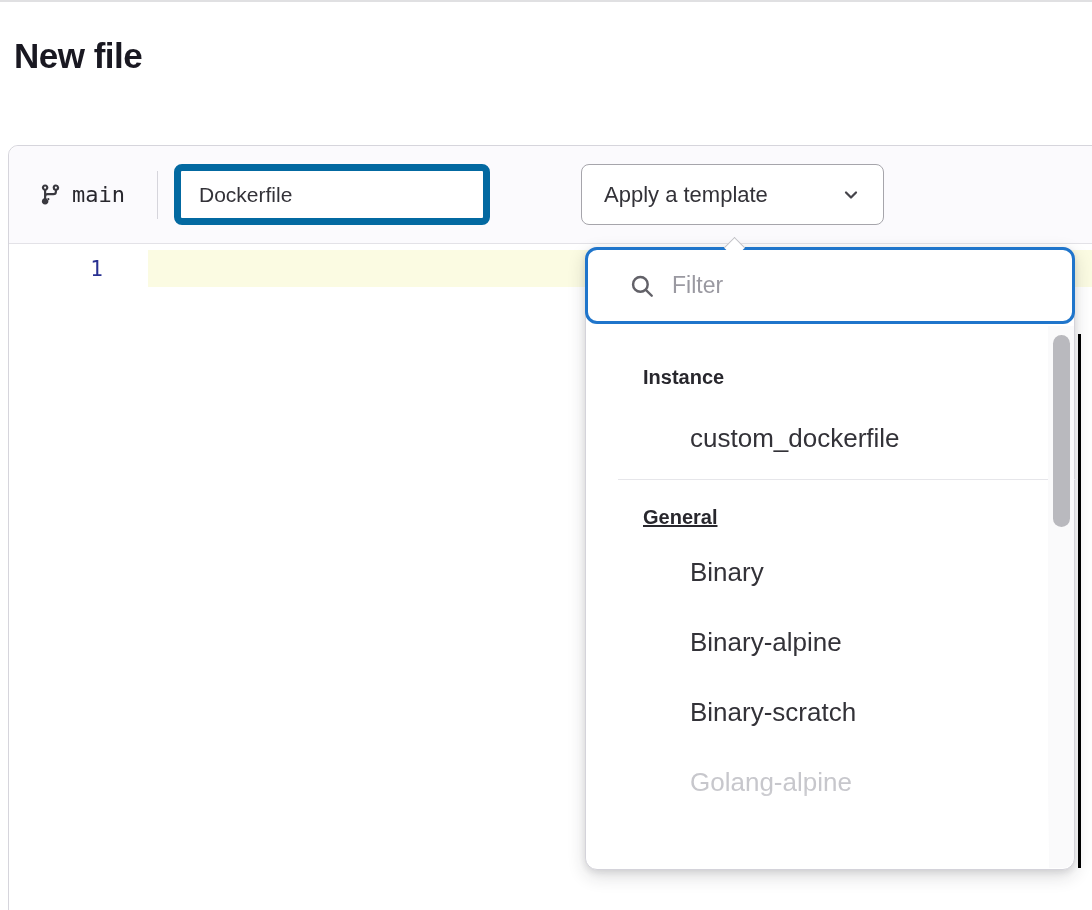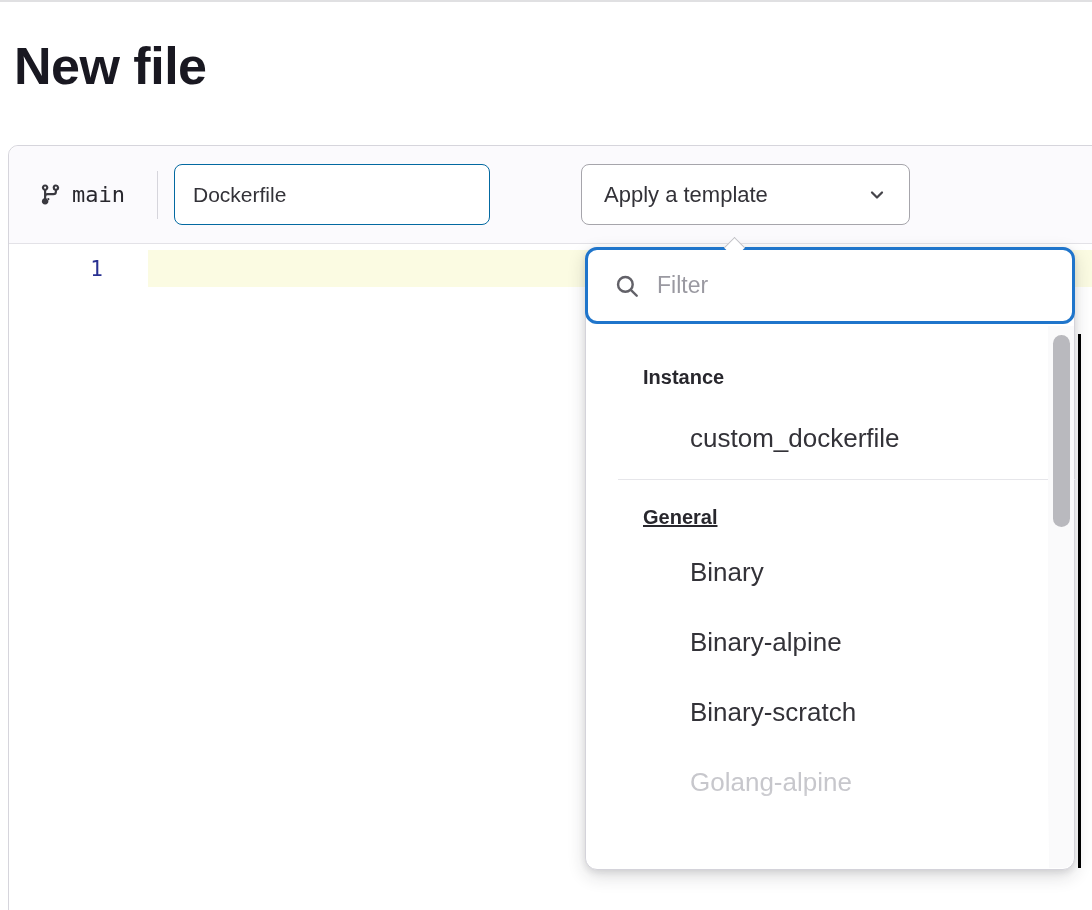--- a/index.html
+++ b/index.html
@@ -1,57 +1,57 @@
 <!DOCTYPE html>
 <html><head>
 <meta charset="utf-8">
 <style>
   * { margin:0; padding:0; box-sizing:border-box; }
   html,body { width:1092px; height:910px; overflow:hidden; background:#fff;
               font-family:"Liberation Sans", sans-serif; }
   .topline { position:absolute; left:0; top:0; width:1092px; height:2px; background:#e0e0e2; }
 
-  .page-title { position:absolute; left:14px; top:36px; font-size:52px; font-weight:800;
+  .page-title { position:absolute; left:14px; top:36px; font-size:35px; font-weight:800;
                 letter-spacing:-0.5px; color:#191821; }
 
   
   .container { position:absolute; left:8px; top:145px; width:1092px; height:773px;
                background:#fff; border:1px solid #d6d5dc; border-radius:10px 0 0 0; }
 
   .toolbar { height:98px; background:#fbfafd; border-bottom:1px solid #e3e2e7;
              border-radius:10px 0 0 0; display:flex; align-items:center; }
   .branch-wrap { margin-left:30px; display:flex; align-items:center; gap:10px; }
   .branch-wrap svg { width:23px; height:23px; fill:#39383f; }
   .branch-name { font-family:"DejaVu Sans Mono", monospace; font-size:22px; color:#28272d; }
   .vdivider { width:1px; height:48px; background:#d6d5dc; margin-left:32px; }
-  .filename-input { margin-left:16px; width:316px; height:61px; border:1px solid #0369a1;
+  .filename-input { margin-left:16px; width:316px; height:61px; border:7px solid #0369a1;
                     border-radius:8px; background:#fff; font-size:21px; color:#333238;
                     padding:0 18px; outline:none; font-family:"Liberation Sans", sans-serif; }
-  .template-btn { margin-left:91px; width:329px; height:61px; border:1px solid #a6a5ab;
+  .template-btn { margin-left:91px; width:303px; height:61px; border:1px solid #a6a5ab;
                   border-radius:8px; background:#fff; display:flex; align-items:center;
                   justify-content:space-between; padding:0 22px; font-size:22px; color:#333238;
                   cursor:pointer; }
   .template-btn svg { width:20px; height:20px; stroke:#45444a; }
 
   .editor { position:relative; height:672px; display:flex; }
   .current-line { position:absolute; left:139px; right:0; top:6px; height:37px; background:#fbfbe2; }
   .gutter { width:139px; text-align:right; padding-right:45px; padding-top:7px;
             font-family:"DejaVu Sans Mono", monospace; font-size:21px; color:#283091;
             position:relative; z-index:1; line-height:36px; }
 
   
   .dropdown { position:absolute; left:585px; top:247px; width:490px; height:623px;
               background:#fff; border:1px solid #d4d3da; border-radius:12px;
               box-shadow:0 6px 18px rgba(31,30,36,.16), 0 2px 6px rgba(31,30,36,.10); }
   .notch { position:absolute; top:-8px; left:141px; width:15px; height:15px; background:#fff;
            border-left:1px solid #bfbfc4; border-top:1px solid #bfbfc4;
            transform:rotate(45deg); z-index:3; }
   .filter-box { position:absolute; top:-1px; left:-1px; right:-1px; height:77px;
                 border:3px solid #1f75cb; border-radius:12px; background:#fff;
-                display:flex; align-items:center; padding:0 20px; z-index:2; }
+                display:flex; align-items:center; padding:0 35px; z-index:2; }
   .filter-box svg { width:26px; height:26px; stroke:#626168; margin:0 17px 0 6px; flex:none; }
   .filter-input { flex:1; border:none; outline:none; font-size:23px; color:#333238;
                   background:transparent; font-family:"Liberation Sans", sans-serif; }
   .filter-input::placeholder { color:#9a99a1; }
 
   .list { position:absolute; top:86px; bottom:1px; left:0; width:463px;
           border-right:3px solid #000000; overflow:hidden; border-bottom-left-radius:12px;margin-left:32px; }
   .section-header { padding:32px 24px 8px 25px; font-size:20px; font-weight:700; color:#28272d; }
   .section-header.second { padding-top:26px;text-decoration:underline; }
   .item { padding:20px 24px 20px 72px; font-size:26px; line-height:30px; color:#333238; cursor:pointer; }

